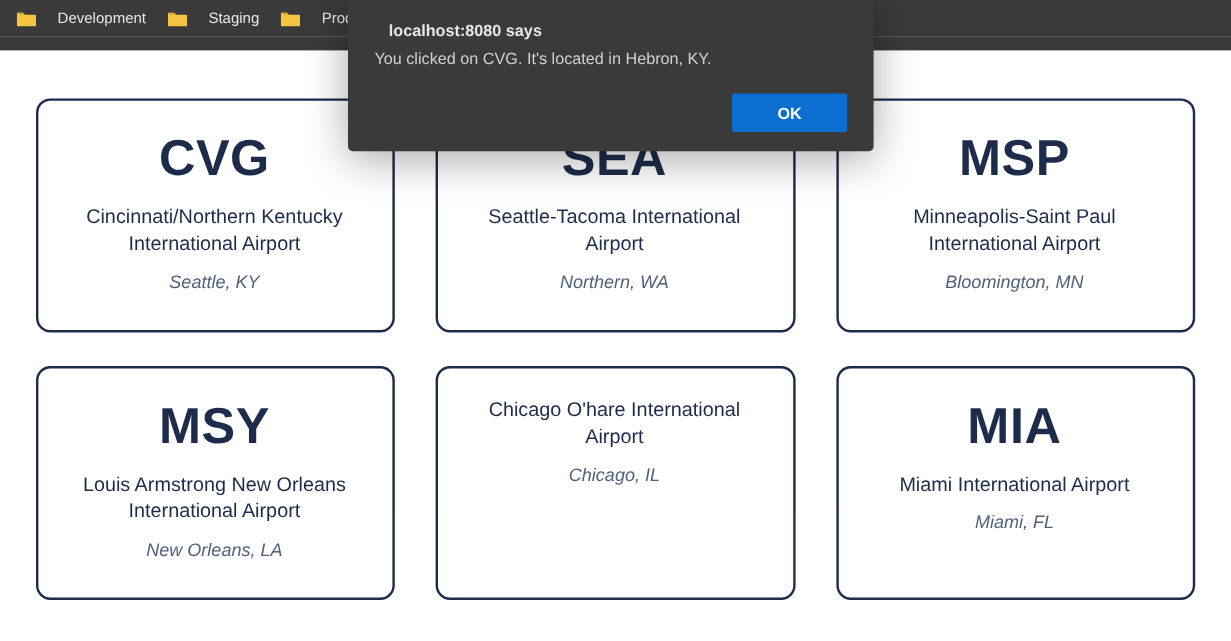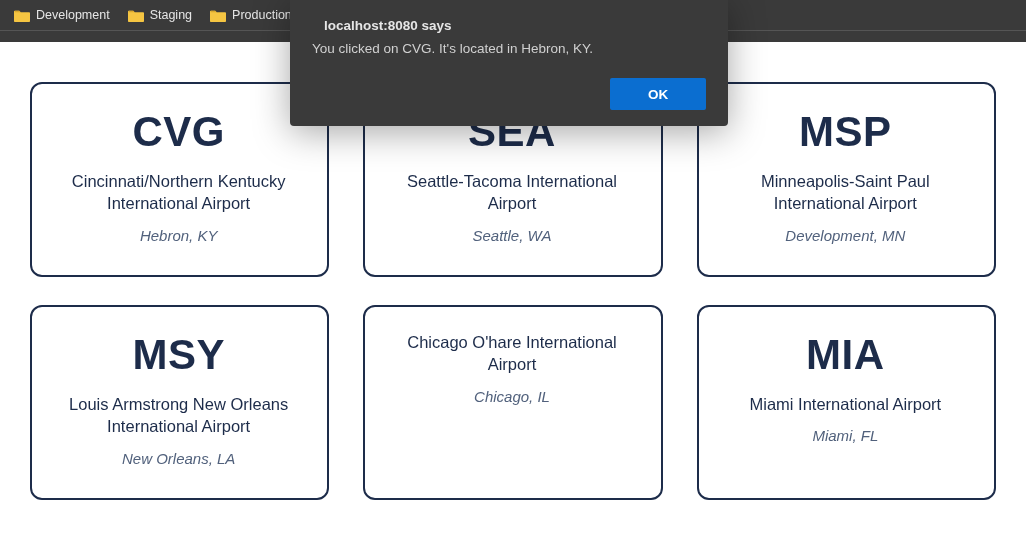--- a/index.html
+++ b/index.html
@@ -1,18 +1,18 @@
 <!DOCTYPE html>
 <html><head>
   <meta charset="utf-8">
   <style>
     * { margin:0; padding:0; box-sizing:border-box; }
     body { font-family: Arial, Helvetica, sans-serif; background:#fff; width:1026px; height:534px; overflow:hidden; position:relative; }
     .bookmark-bar { background:#3a3a3a; height:30px; display:flex; align-items:center; padding:0 6px; gap:2px; }
-    .bookmark { display:flex; align-items:center; gap:6px; color:#e6e6e6; font-size:12.5px; padding:4px 8px; cursor:pointer; border-radius:3px; }
+    .bookmark { display:flex; align-items:center; gap:18px; color:#e6e6e6; font-size:12.5px; padding:4px 8px; cursor:pointer; border-radius:3px; }
     .folder-icon { width:16px; height:13px; position:relative; }
     .folder-icon svg { width:100%; height:100%; }
     .divider-bar { height:12px; background:#3a3a3a; border-top:1px solid #555; }
     .content { padding:40px 30px 0 30px; }
     .grid { display:grid; grid-template-columns:repeat(3,1fr); gap:28px 34px; }
     .card { border:2.5px solid #1d2c4a; border-radius:12px; padding:24px 18px 28px 16px; text-align:center; color:#1d2c4a; cursor:pointer; min-height:195px; display:flex; flex-direction:column; align-items:center; justify-content:flex-start; }
     .card-code { font-size:42px; font-weight:800; letter-spacing:0.5px; margin-bottom:14px; }
     .card-name { font-size:16.5px; line-height:1.35; margin-bottom:12px; font-weight:400; }
     .card-loc { font-size:15px; font-style:italic; color:#51617c; }
     
@@ -49,31 +49,31 @@
     <span>Production</span>
   </div>
 </div>
 <div class="divider-bar"></div>
 
 <div class="content">
   <div class="grid">
     <div class="card">
       <div class="card-code">CVG</div>
       <div class="card-name">Cincinnati/Northern Kentucky International Airport</div>
-      <div class="card-loc">Hebron, KY</div>
+      <div class="card-loc">Seattle, KY</div>
     </div>
     <div class="card">
       <div class="card-code">SEA</div>
       <div class="card-name">Seattle-Tacoma International Airport</div>
-      <div class="card-loc">Seattle, WA</div>
+      <div class="card-loc">Northern, WA</div>
     </div>
     <div class="card">
       <div class="card-code">MSP</div>
       <div class="card-name">Minneapolis-Saint Paul International Airport</div>
-      <div class="card-loc">Development, MN</div>
+      <div class="card-loc">Bloomington, MN</div>
     </div>
     <div class="card">
       <div class="card-code">MSY</div>
       <div class="card-name">Louis Armstrong New Orleans International Airport</div>
       <div class="card-loc">New Orleans, LA</div>
     </div>
     <div class="card">
       <div class="card-name">Chicago O'hare International Airport</div>
       <div class="card-loc">Chicago, IL</div>
     </div>

